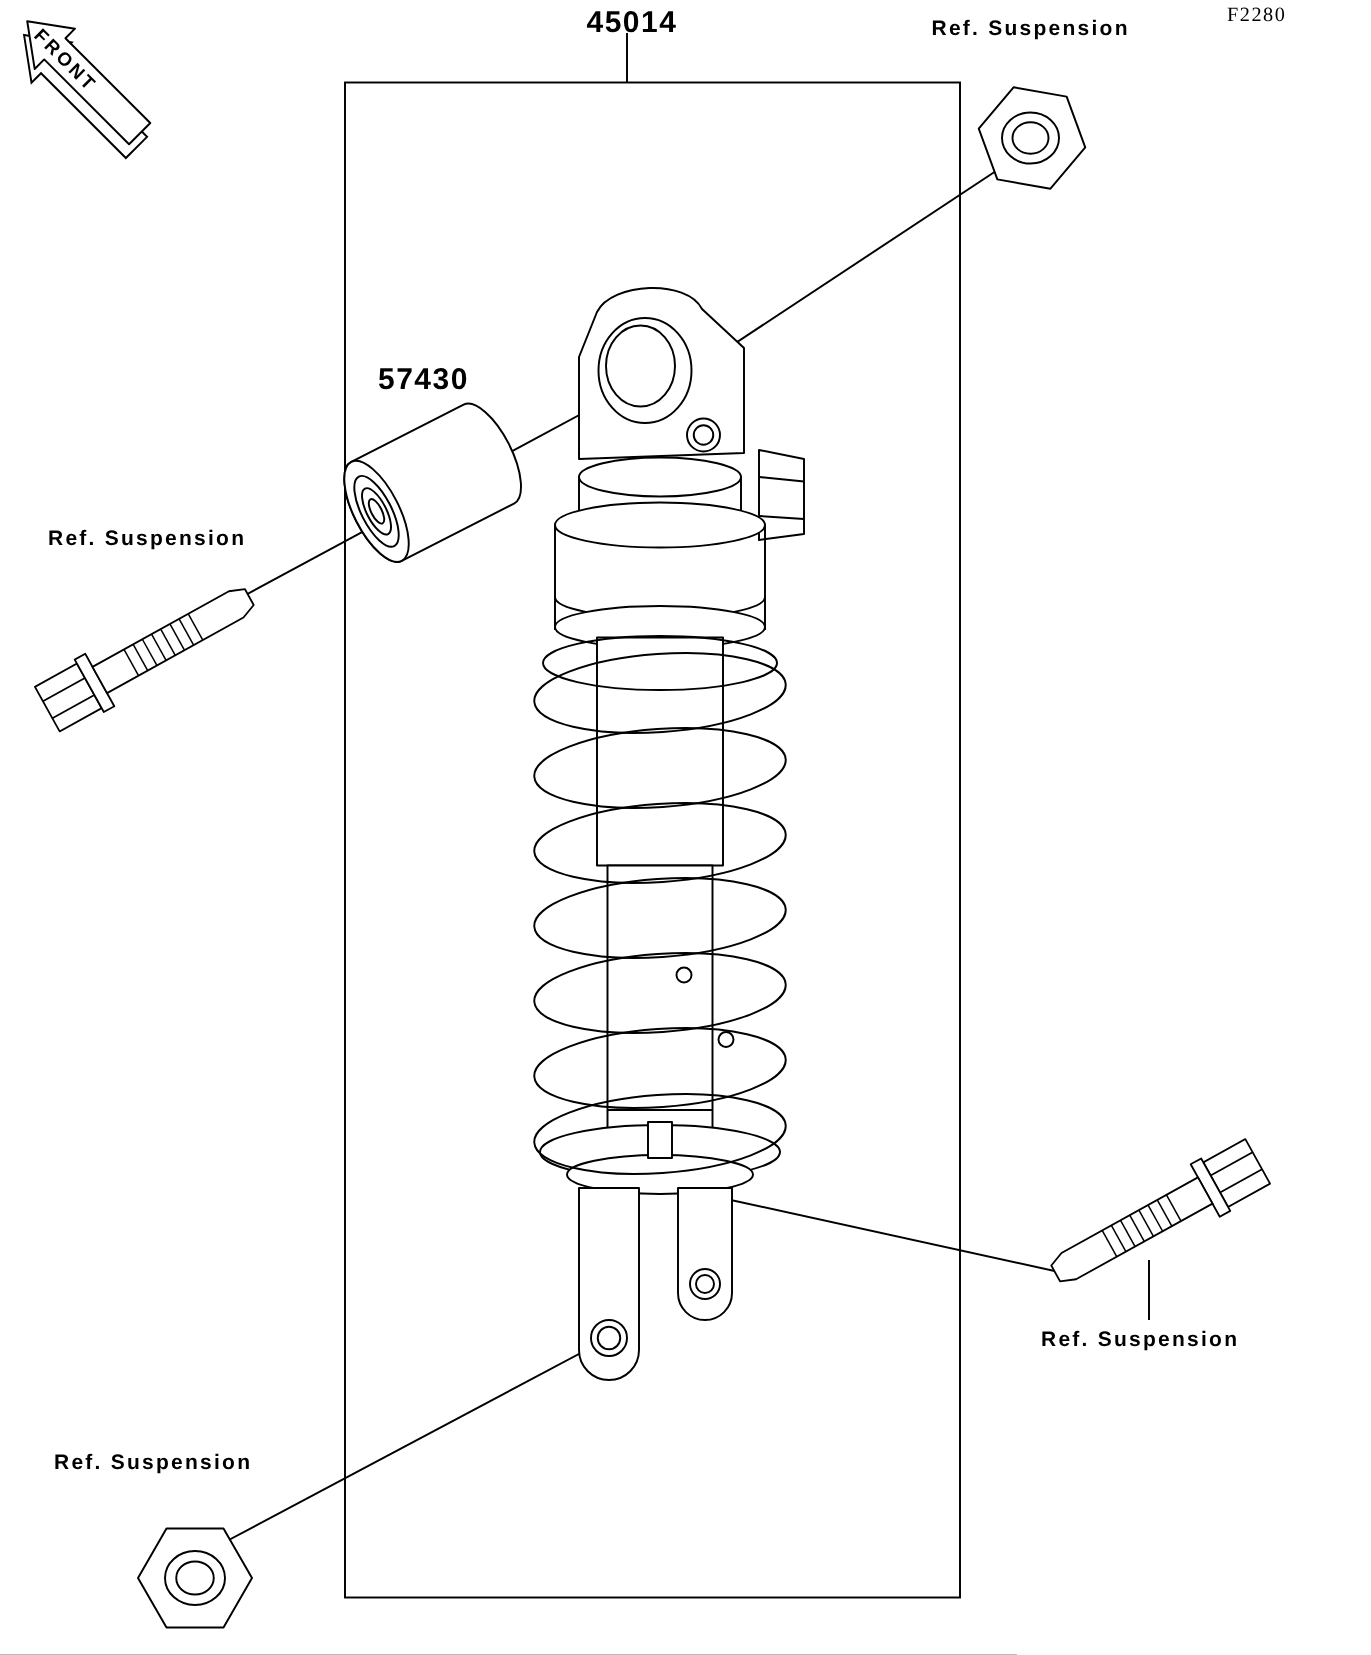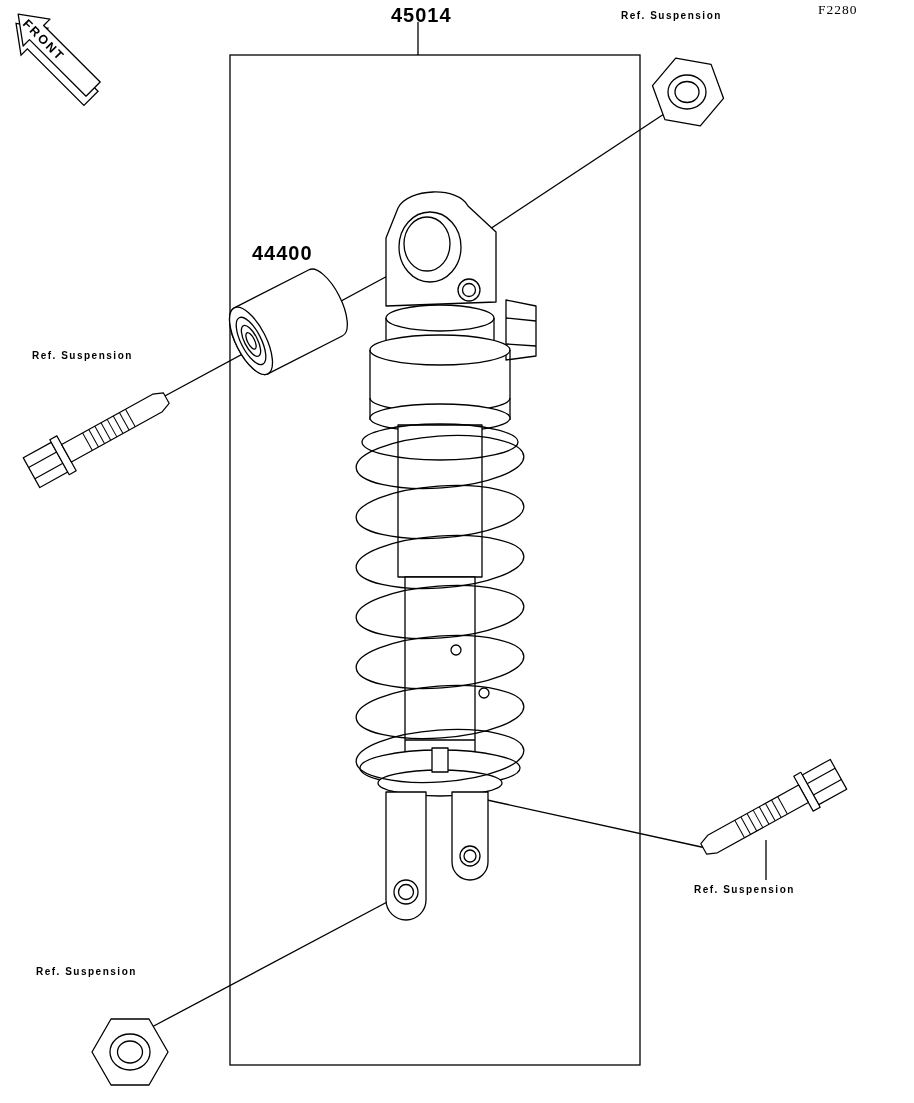--- a/index.html
+++ b/index.html
@@ -13,21 +13,21 @@
   }
   #artwork{position:absolute;left:0;top:0;width:914px;height:1103px;}
   .label{
     position:absolute;
     font-weight:bold;
     color:#000;
     white-space:nowrap;
     line-height:1;
   }
   .part{font-size:20px;letter-spacing:1px;}
-  .ref{font-size:10px;letter-spacing:1.5px;}
+  .ref{font-size:14px;letter-spacing:1.5px;}
   .code{font-size:13.5px;font-family:Liberation Serif, serif;letter-spacing:1px;font-weight:normal;}
 </style>
 </head>
 <body>
 
 <div id="canvas">
 
   <svg id="artwork" viewBox="0 0 914 1103">
 
     <rect x="230" y="55" width="410" height="1010" fill="none" stroke="#000" stroke-width="1.3"></rect>
@@ -154,21 +154,21 @@
       <text x="-52" y="4.5" font-size="12.5" font-weight="bold" letter-spacing="2" font-family="Liberation Sans, sans-serif" fill="#000">FRONT</text>
     </g>
   </svg>
 
   <div class="label code" style="left:818px;top:3px;">F2280</div>
 
   <div class="label part" style="left:391px;top:5px;">45014</div>
 
   <div class="label ref" style="left:621px;top:11px;">Ref. Suspension</div>
 
-  <div class="label part" style="left:252px;top:243px;">44400</div>
+  <div class="label part" style="left:252px;top:243px;">57430</div>
 
   <div class="label ref" style="left:32px;top:351px;">Ref. Suspension</div>
 
   <div class="label ref" style="left:694px;top:885px;">Ref. Suspension</div>
 
   <div class="label ref" style="left:36px;top:967px;">Ref. Suspension</div>
 
 </div>
 
 </body></html>

